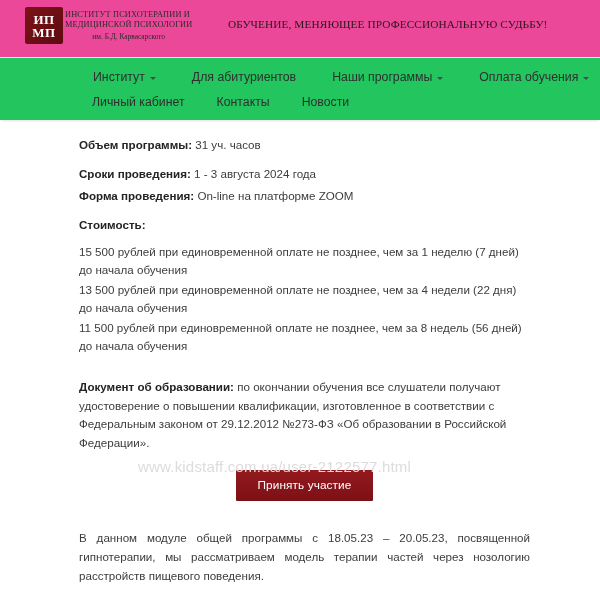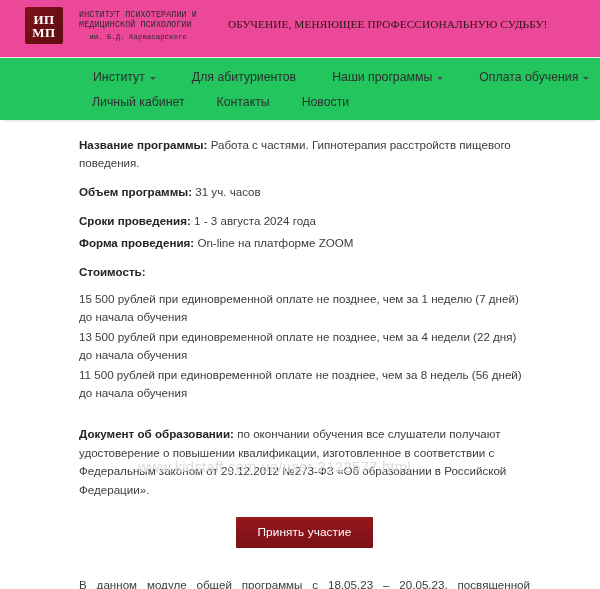--- a/index.html
+++ b/index.html
@@ -44,22 +44,22 @@
   }
   .brand-mark .mark-line {
     color: #ffffff;
     font-family: "Liberation Serif", serif;
     font-weight: bold;
     font-size: 13px;
     line-height: 13px;
     letter-spacing: 0.5px;
   }
   .brand-text {
-    margin-left: 16px;
-    font-family: Liberation Mono, monospace;
+    margin-left: 2px;
+    font-family: Liberation Serif, serif;
     color: #2b2b2b;
     line-height: 10.5px;
     padding-top: 1px;
   }
   .brand-text .bt-1,
   .brand-text .bt-2 {
     font-size: 8.3px;
     letter-spacing: 0.15px;
     display: block;
     white-space: nowrap;
@@ -238,24 +238,20 @@
       <span>Контакты</span>
     </span>
     <span class="nav-item">
       <span>Новости</span>
     </span>
   </div>
 </nav>
 
 <main class="content">
 
-  <p class="ln blk">
-    <span class="lbl">Название программы:</span>
-    <span>Работа с частями. Гипнотерапия расстройств пищевого поведения.</span>
-  </p>
 
   <p class="ln blk">
     <span class="lbl">Объем программы:</span>
     <span>31 уч. часов</span>
   </p>
 
   <p class="ln blk-tight">
     <span class="lbl">Сроки проведения:</span>
     <span>1 - 3 августа 2024 года</span>
   </p>

